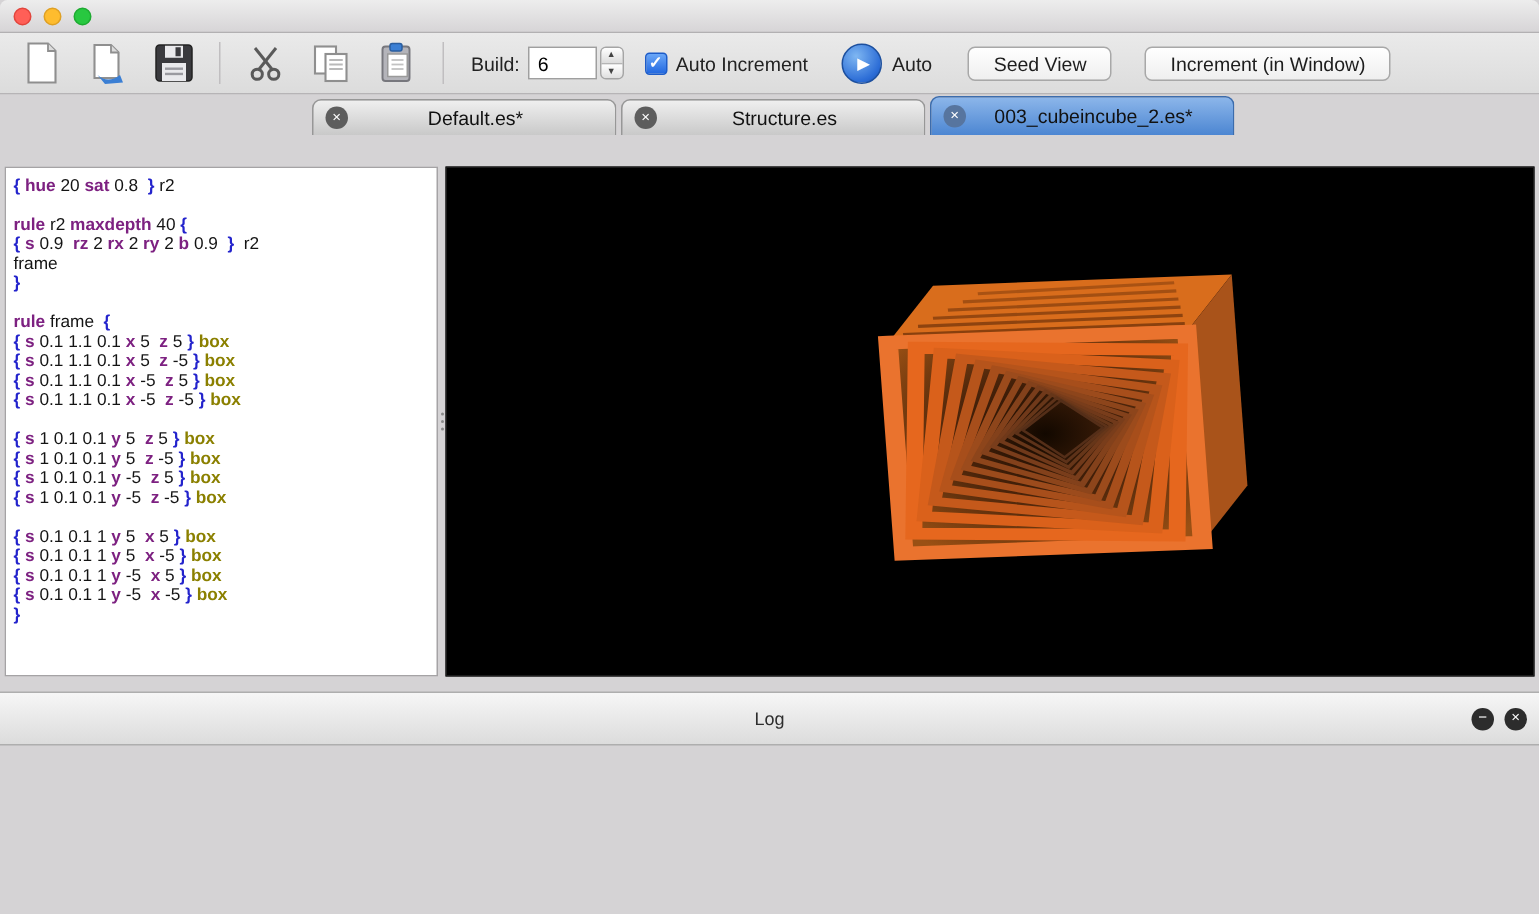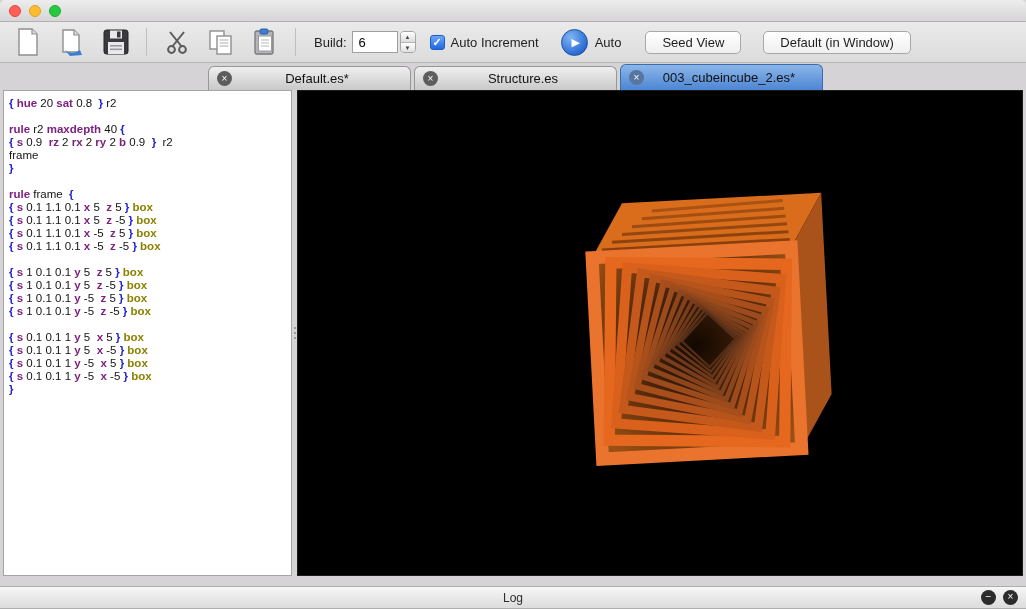--- a/index.html
+++ b/index.html
@@ -95,21 +95,21 @@
   .tab-close{
     width:15px;height:15px;border-radius:50%;
     background:#5d5d5d;color:#fff;
     font-size:10px;line-height:15px;text-align:center;
     flex:0 0 auto;
   }
   .tab.active .tab-close{background:#57759f;}
   .tab-label{flex:1;text-align:center;overflow:hidden;white-space:nowrap;}
 
   
-  .main{display:flex;height:486px;padding:0 3px;background:#d5d3d5;}
+  .main{display:flex;height:340px;padding:0 3px;background:#d5d3d5;margin-top:21px;}
   .editor-panel{
     width:289px;height:100%;
     background:#fff;border:1px solid #a5a3a5;
     padding:6px 2px 6px 5px;
     font-size:11.5px;line-height:13px;
     overflow:hidden;white-space:pre;
     cursor:text;
   }
   .code-line{min-height:13px;}
   .tok-b{color:#2323cc;font-weight:bold;}
@@ -125,21 +125,21 @@
     transform:translateY(-5px);
   }
   .viewport{
     flex:1;height:100%;background:#000;border:1px solid #1c1c1c;position:relative;cursor:grab;
   }
   .viewport svg{position:absolute;left:0;top:0;width:100%;height:100%;}
 
   
   .bottom-gap{height:10px;background:#d5d3d5;}
   .log-bar{
-    height:23px;
+    height:36px;
     background:linear-gradient(#f6f6f6,#dcdcdc);
     border-top:1px solid #aeaeae;border-bottom:1px solid #aeaeae;
     display:flex;align-items:center;position:relative;
   }
   .log-title{position:absolute;left:0;width:100%;text-align:center;font-size:12px;color:#2e2e2e;}
   .log-icons{position:absolute;right:8px;display:flex;gap:7px;}
   .log-icon{
     width:15px;height:15px;border-radius:50%;
     background:#2c2c2c;color:#fff;
     font-size:10px;line-height:14px;text-align:center;
@@ -229,21 +229,21 @@
     <div class="checkbox">✓</div>
     <span class="tb-label" style="margin-left:0;">Auto Increment</span>
   </div>
 
   <div class="build-group">
     <div class="build-circle">▶</div>
     <span class="tb-label" style="margin-left:0;">Auto</span>
   </div>
 
   <div class="push-btn btn-reset">Seed View</div>
-  <div class="push-btn btn-raytrace">Default (in Window)</div>
+  <div class="push-btn btn-raytrace">Increment (in Window)</div>
 </div>
 
 <div class="tabbar">
   <div class="tab">
     <span class="tab-close">×</span>
     <span class="tab-label">Default.es*</span>
   </div>
   <div class="tab">
     <span class="tab-close">×</span>
     <span class="tab-label">Structure.es</span>

